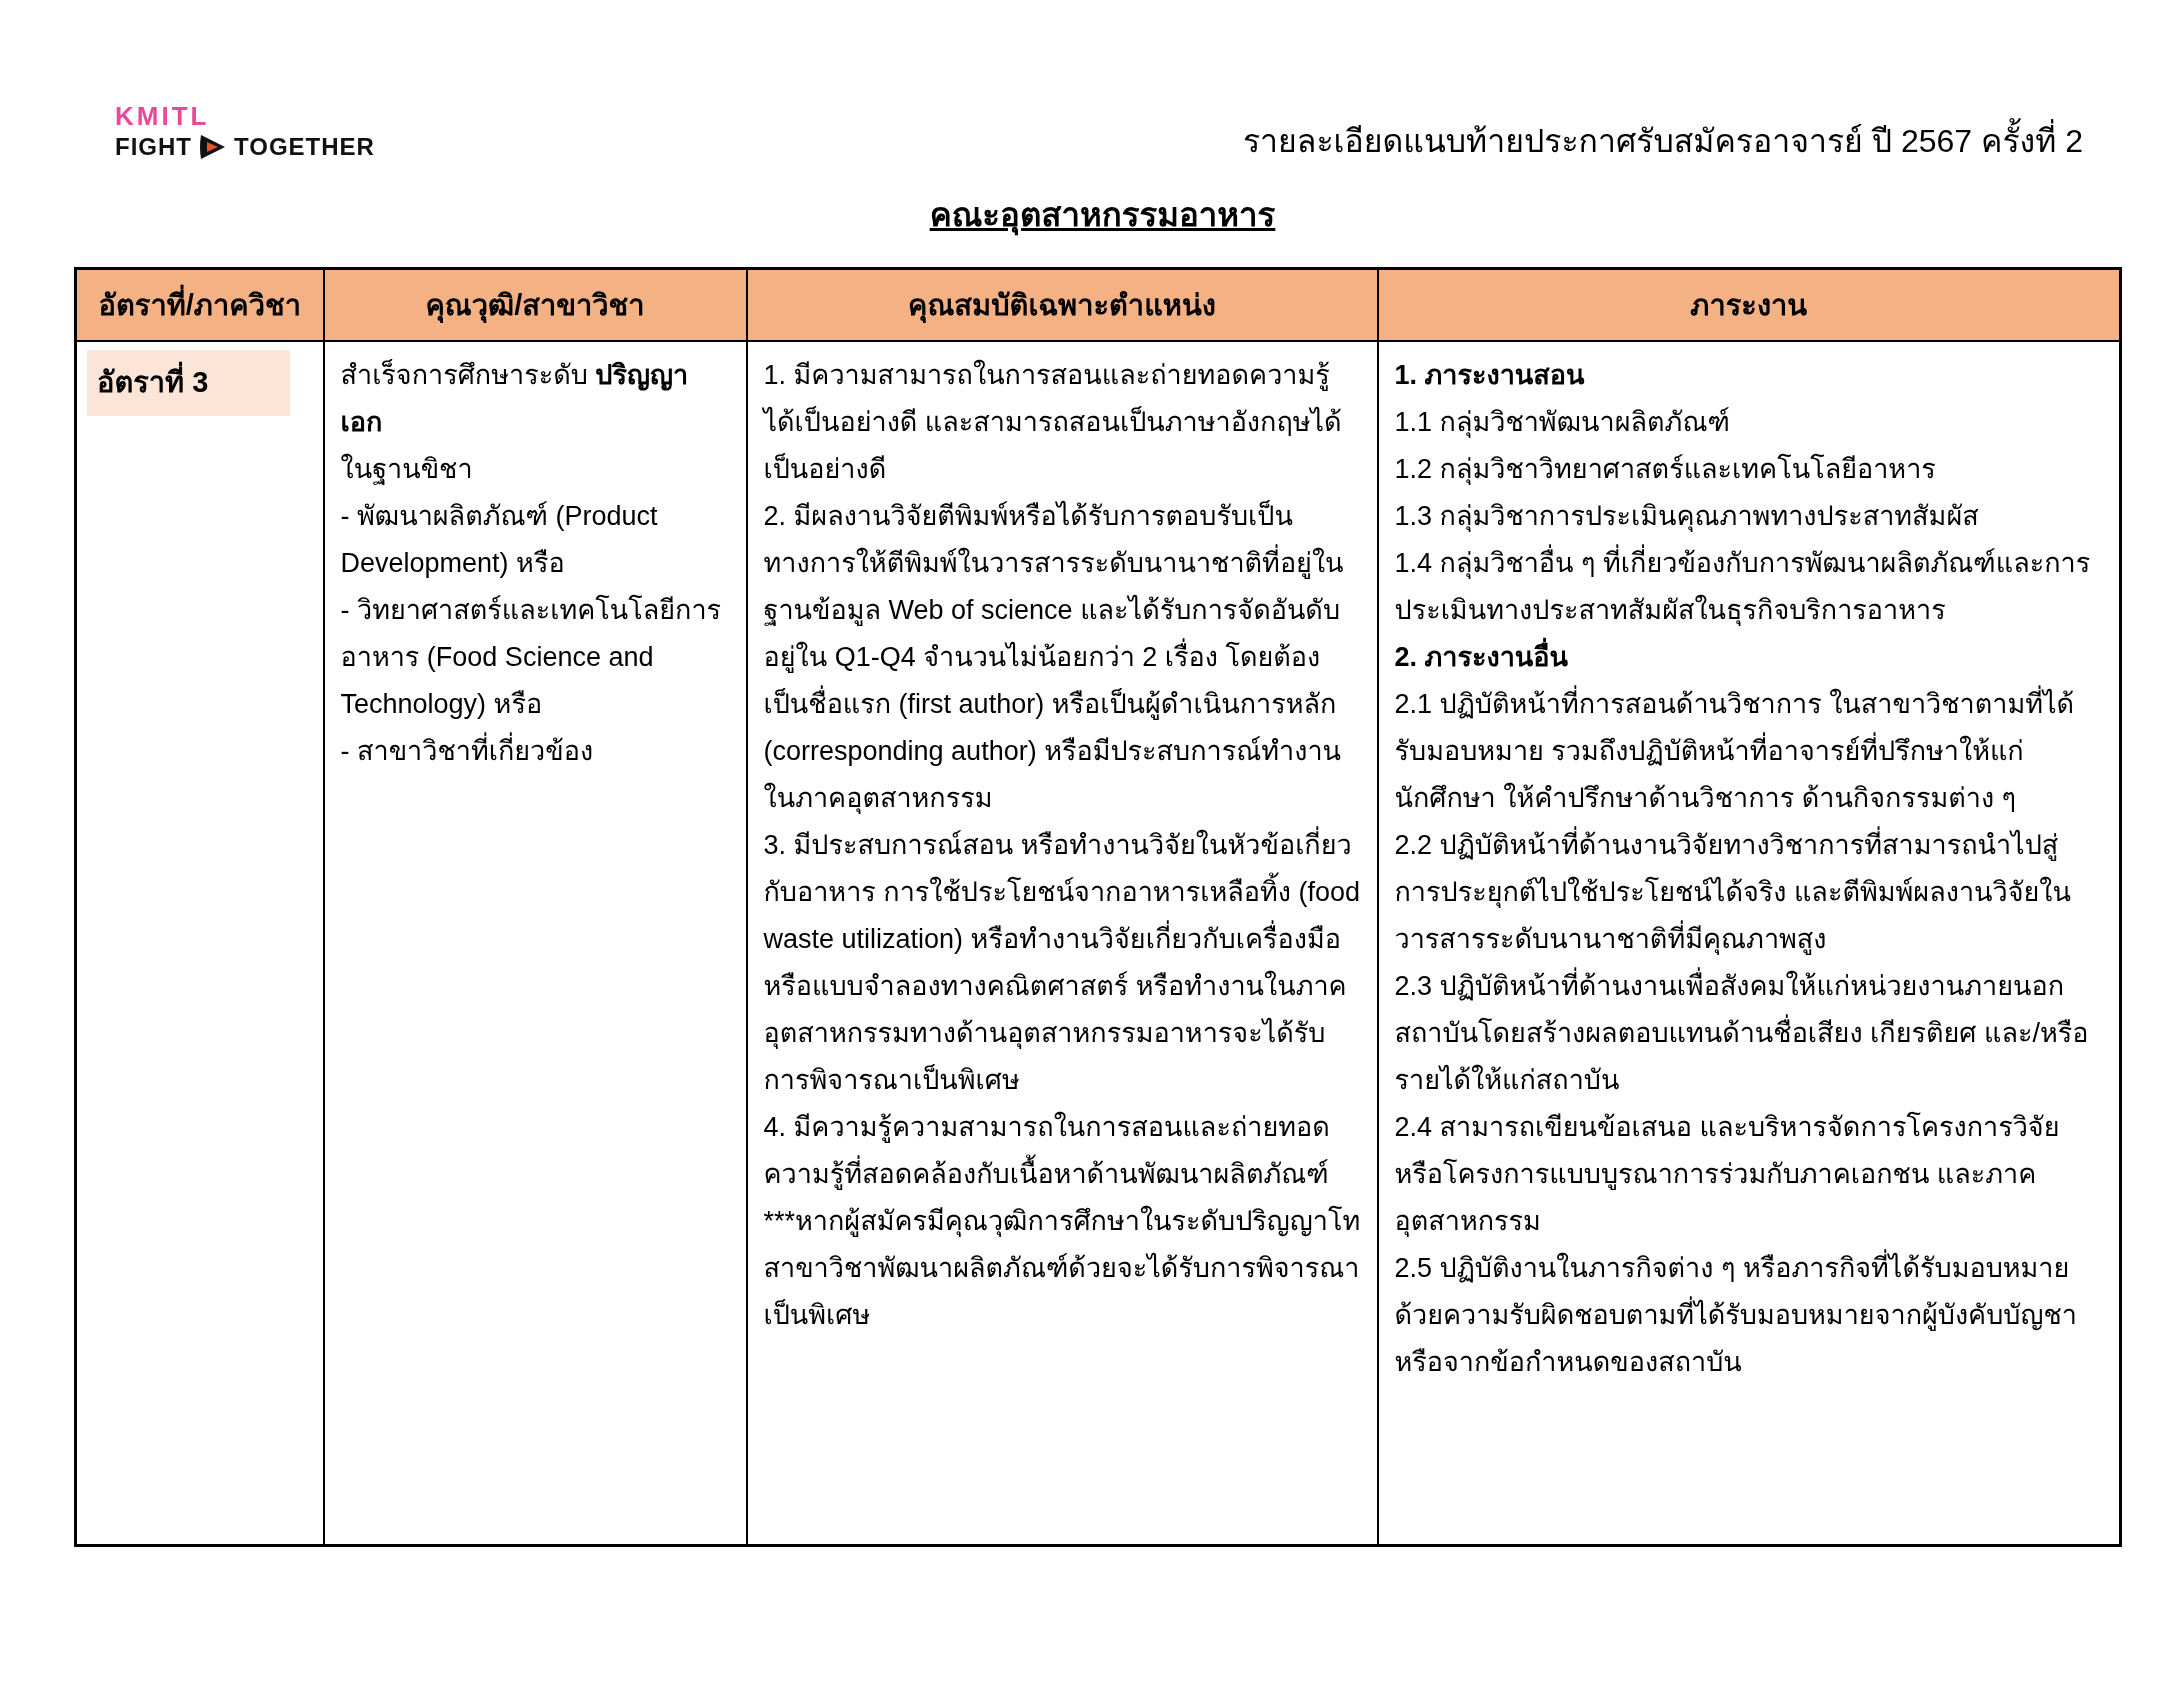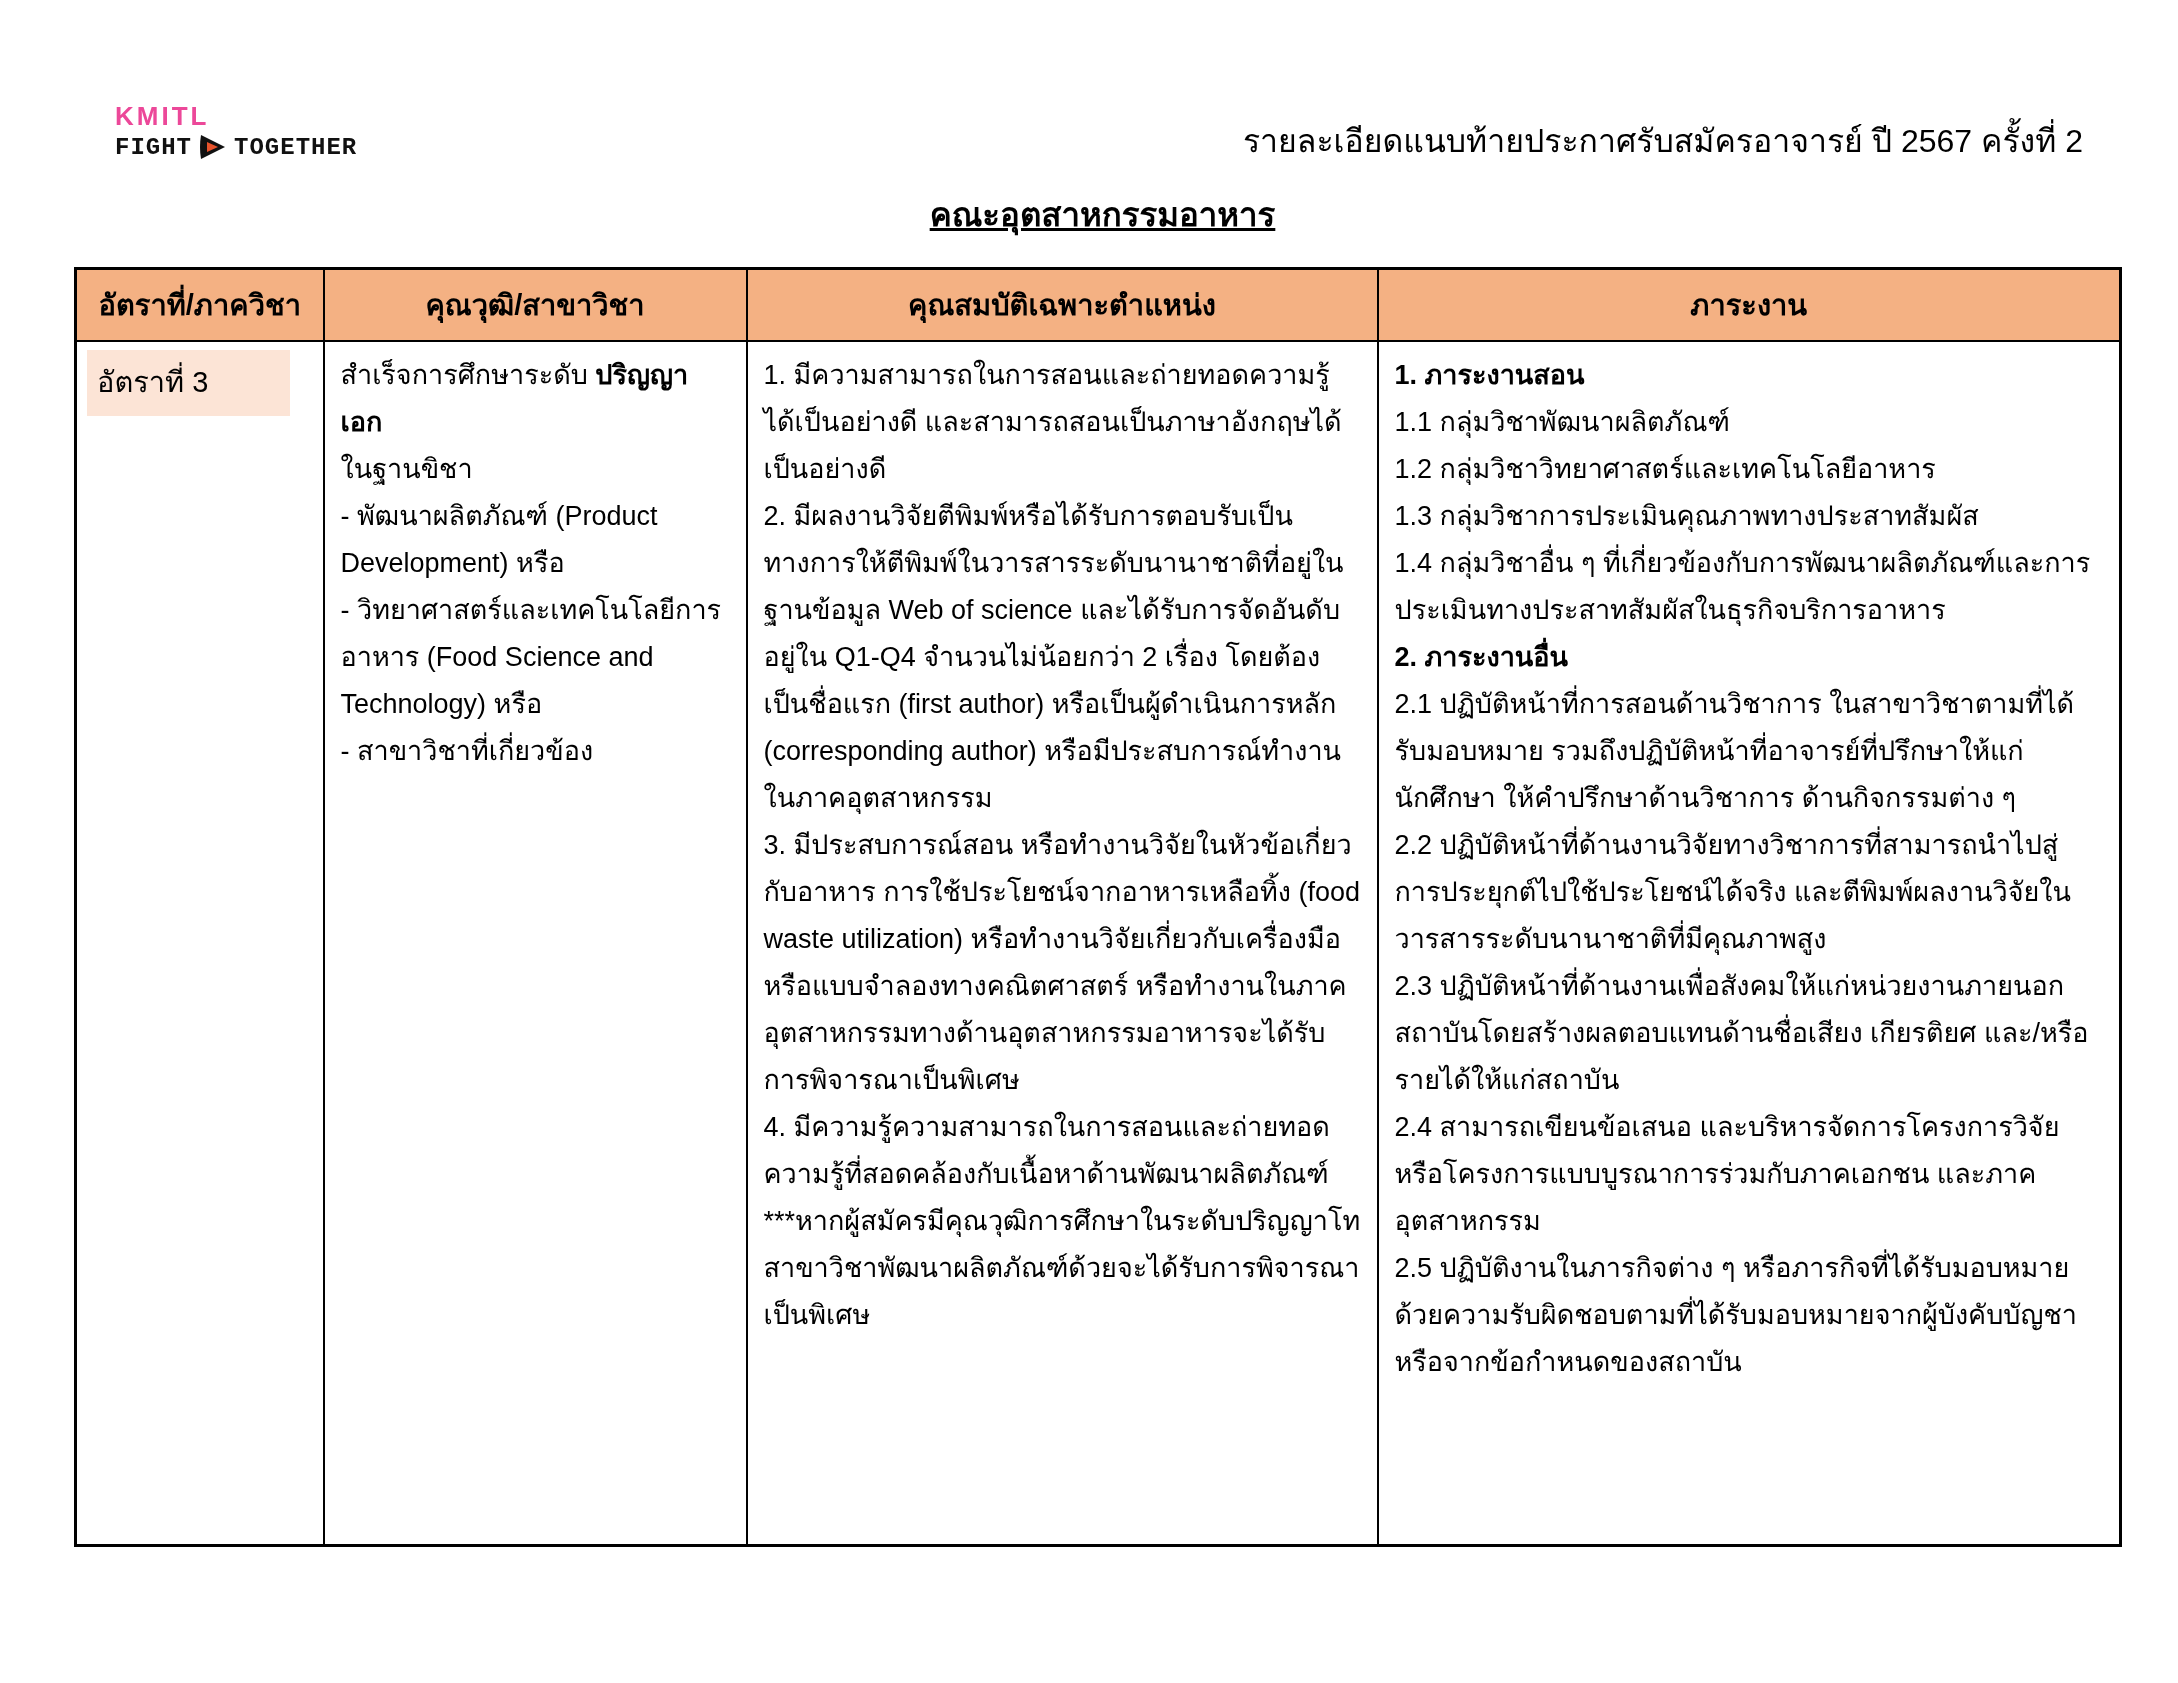--- a/index.html
+++ b/index.html
@@ -21,21 +21,20 @@
   }
   .logo-tagline {
     display: flex;
     align-items: center;
     gap: 6px;
     margin-top: 4px;
     font-weight: bold;
     font-size: 24px;
     letter-spacing: 1px;
     color: #111111;
-    font-family: Liberation Mono, monospace;
   }
   .logo-play { width: 30px; height: 28px; display: inline-block; }
 
   
   .header-note {
     position: absolute;
     top: 115px;
     right: 95px;
     font-size: 32px;
     color: #000000;
@@ -80,21 +79,21 @@
   .spec-table td {
     height: 1204px;
     padding: 10px 16px 0 16px;
     font-size: 27px;
     line-height: 47px;
     text-align: left;
   }
   .position-badge {
     display: inline-block;
     background: #FCE4D6;
-    font-weight: normal;
+    font-weight: bold;
     font-size: 29px;
     line-height: 40px;
     padding: 12px 14px 14px 10px;
     min-width: 203px;
     margin-left: -6px;
     margin-top: -2px;
   }
   .bold { font-weight: bold; }
   p.flow { margin: 0; }
 </style>

